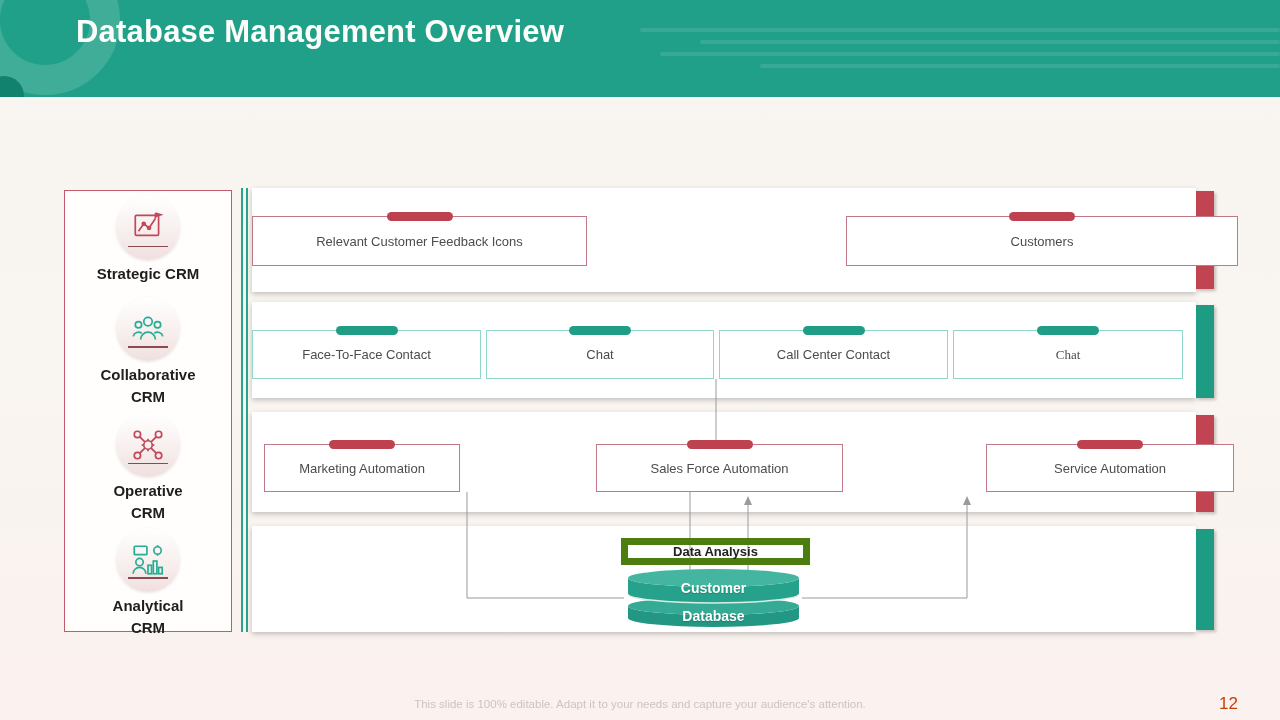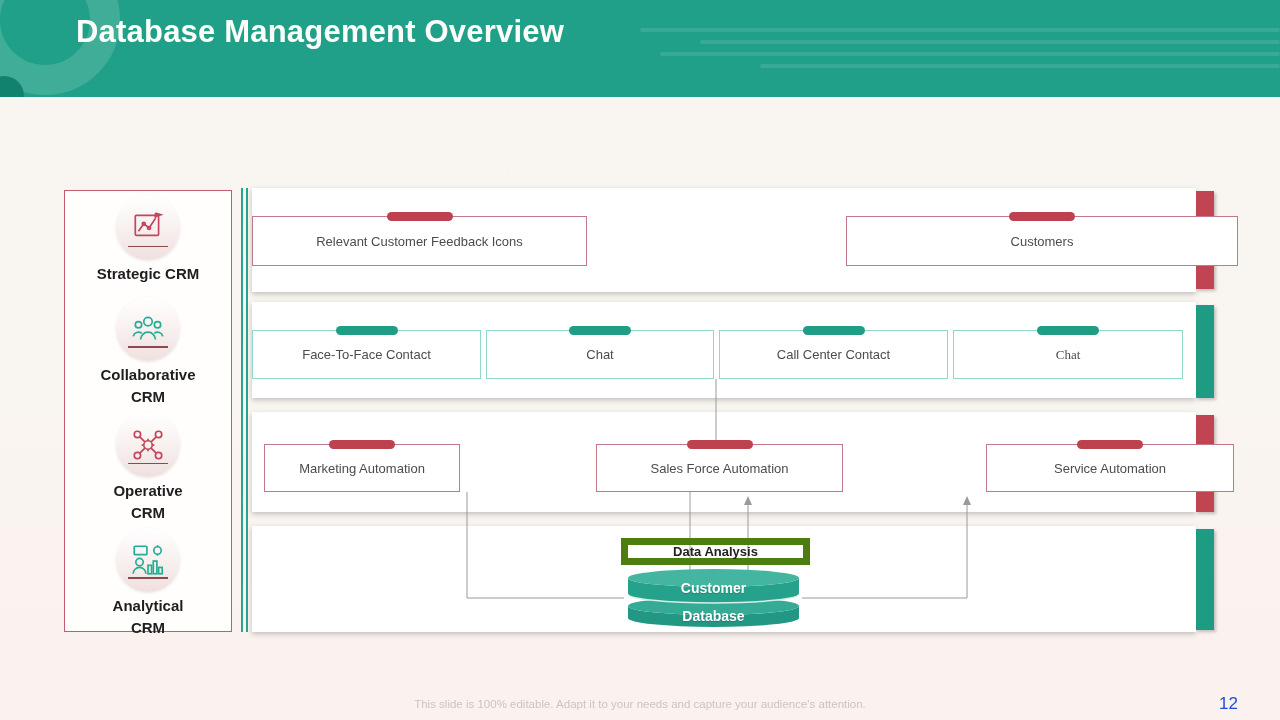--- a/index.html
+++ b/index.html
@@ -117,21 +117,21 @@
   }
   .cyl-top-label { top:12px; }
   .cyl-bottom-label { top:40px; }
   
   .footer-note {
     position:absolute; left:0; top:698px; width:1280px; text-align:center;
     font-size:11.5px; color:#ccc5be;
   }
   .page-number {
     position:absolute; right:42px; top:694px;
-    font-size:17px; color:#1d4ed8;
+    font-size:17px; color:#c2410c;
   }
 </style>
 </head>
 <body>
 
 <div class="header">
   <div class="header-ring"></div>
   <div class="header-arc"></div>
   <div class="header-stripe hs1"></div>
   <div class="header-stripe hs2"></div>

